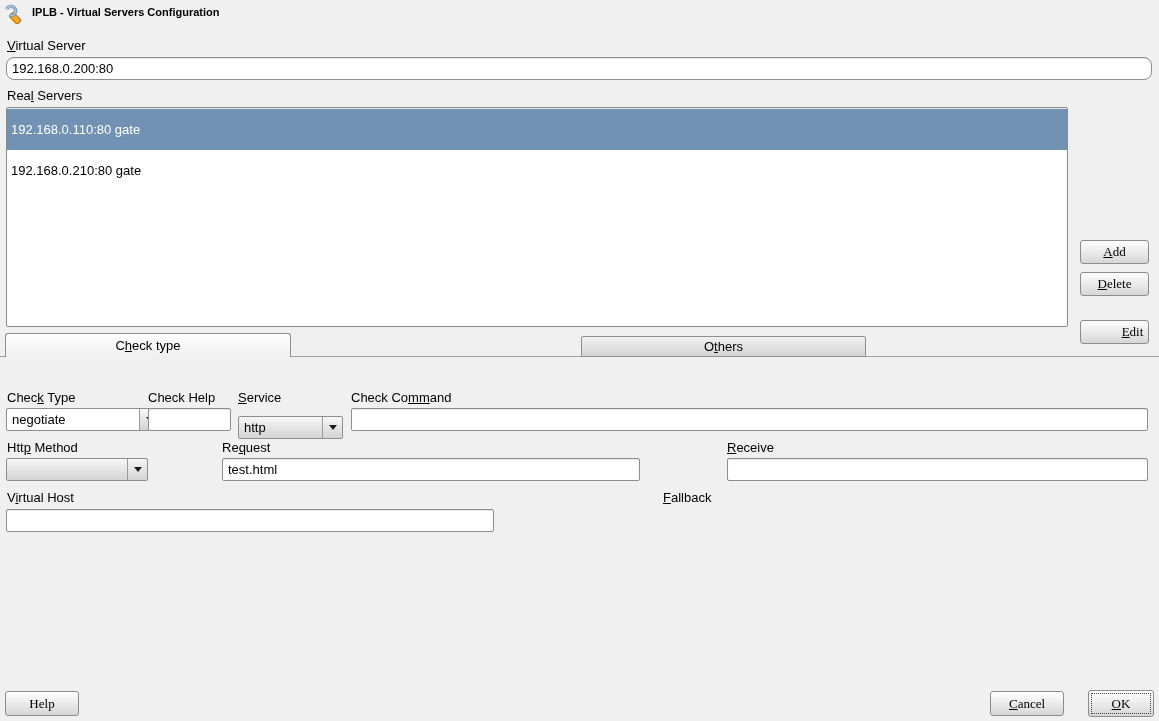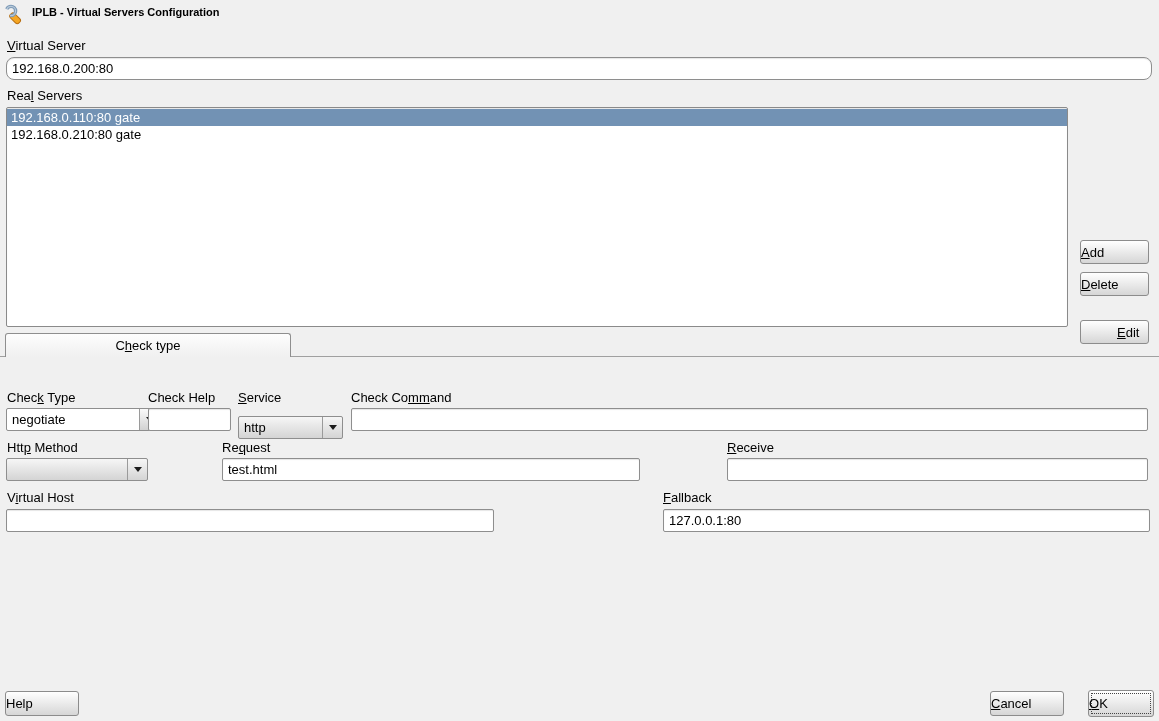--- a/index.html
+++ b/index.html
@@ -12,27 +12,27 @@
   input.txt{
     box-sizing:border-box;height:23px;padding:2px 5px;
     border:1px solid #8e8e8e;border-radius:2px;background:#fff;
     font-family:"Liberation Sans",sans-serif;font-size:13px;color:#000;
     box-shadow:inset 0 1px 1px rgba(0,0,0,0.10);outline:none;
   }
   .listbox{
     box-sizing:border-box;background:#fff;border:1px solid #8a8a8a;border-radius:2px;
     box-shadow:inset 0 1px 1px rgba(0,0,0,0.10);overflow:hidden;
   }
-  .listitem{height:17px;line-height:17px;padding:0 4px;white-space:nowrap;}
+  .listitem{height:17px;line-height:17px;padding:12px 4px;white-space:nowrap;}
   .listitem.selected{background:#7292b4;color:#fff;}
   .btn{
-    box-sizing:border-box;display:flex;align-items:center;justify-content:flex-start;
+    box-sizing:border-box;display:flex;align-items:center;justify-content:center;
     background:linear-gradient(#ffffff,#d6d6d6);
     border:1px solid #8c8c8c;border-radius:3px;
-    font-family:Liberation Sans, sans-serif;font-size:13px;color:#000;
+    font-family:Liberation Serif, serif;font-size:13px;color:#000;
     cursor:default;white-space:nowrap;
   }
   .btn.focused{outline:1px dotted #444;outline-offset:-4px;}
   .tabline{background:#a0a0a0;}
   .tab{
     box-sizing:border-box;display:flex;align-items:center;justify-content:center;
     border:1px solid #8e8e8e;white-space:nowrap;
   }
   .tab.active{
     background:linear-gradient(#fdfdfd,#f0f0f0);
@@ -85,20 +85,23 @@
       <span><span></span><span class="mn">D</span><span>elete</span></span>
     </div>
   <div class="abs btn" style="left:1080px;top:320px;width:69px;height:24px;padding-left:36px;">
       <span><span></span><span class="mn">E</span><span>dit</span></span>
     </div>
 
   <div class="abs tabline" style="left:0;top:356px;width:1159px;height:1px;z-index:1;"></div>
   <div class="abs tab active" style="left:5px;top:333px;width:286px;height:24px;">
       <span><span>C</span><span class="mn">h</span><span>eck type</span></span>
     </div>
+  <div class="abs tab inactive" style="left:581px;top:336px;width:285px;height:21px;">
+      <span><span>O</span><span class="mn">t</span><span>hers</span></span>
+    </div>
 
   <div class="abs lbl" style="left:7px;top:390px;"><span>Chec</span><span class="mn">k</span><span> Type</span></div>
   <div class="abs combo" style="left:6px;top:408px;width:154px;height:23px;">
     <span class="combo-text">negotiate</span>
     <span class="combo-btn">
         <span class="tri"></span>
       </span>
   </div>
 
   <div class="abs lbl" style="left:148px;top:390px;"><span>Check Help</span><span class="mn"></span><span></span></div>
@@ -126,21 +129,20 @@
   <div class="abs lbl" style="left:222px;top:440px;"><span>Re</span><span class="mn">q</span><span>uest</span></div>
   <input class="abs txt" style="left: 222px; top: 458px; width: 418px;" value="test.html">
 
   <div class="abs lbl" style="left:727px;top:440px;"><span></span><span class="mn">R</span><span>eceive</span></div>
   <input class="abs txt" style="left: 727px; top: 458px; width: 421px;" value="">
 
   <div class="abs lbl" style="left:7px;top:490px;"><span>V</span><span class="mn">i</span><span>rtual Host</span></div>
   <input class="abs txt" style="left: 6px; top: 509px; width: 488px;" value="">
 
   <div class="abs lbl" style="left:663px;top:490px;"><span></span><span class="mn">F</span><span>allback</span></div>
-  <input class="abs txt" style="left: 663px; top: 509px; width: 487px;" value="127.0.0.1:80">
 
   <div class="abs btn" style="left:5px;top:691px;width:74px;height:25px;">
       <span><span>Help</span><span class="mn"></span><span></span></span>
     </div>
   <div class="abs btn" style="left:990px;top:691px;width:74px;height:25px;">
       <span><span></span><span class="mn">C</span><span>ancel</span></span>
     </div>
   <div class="abs btn focused" style="left:1088px;top:690px;width:66px;height:27px;">
       <span><span></span><span class="mn">O</span><span>K</span></span>
     </div>

